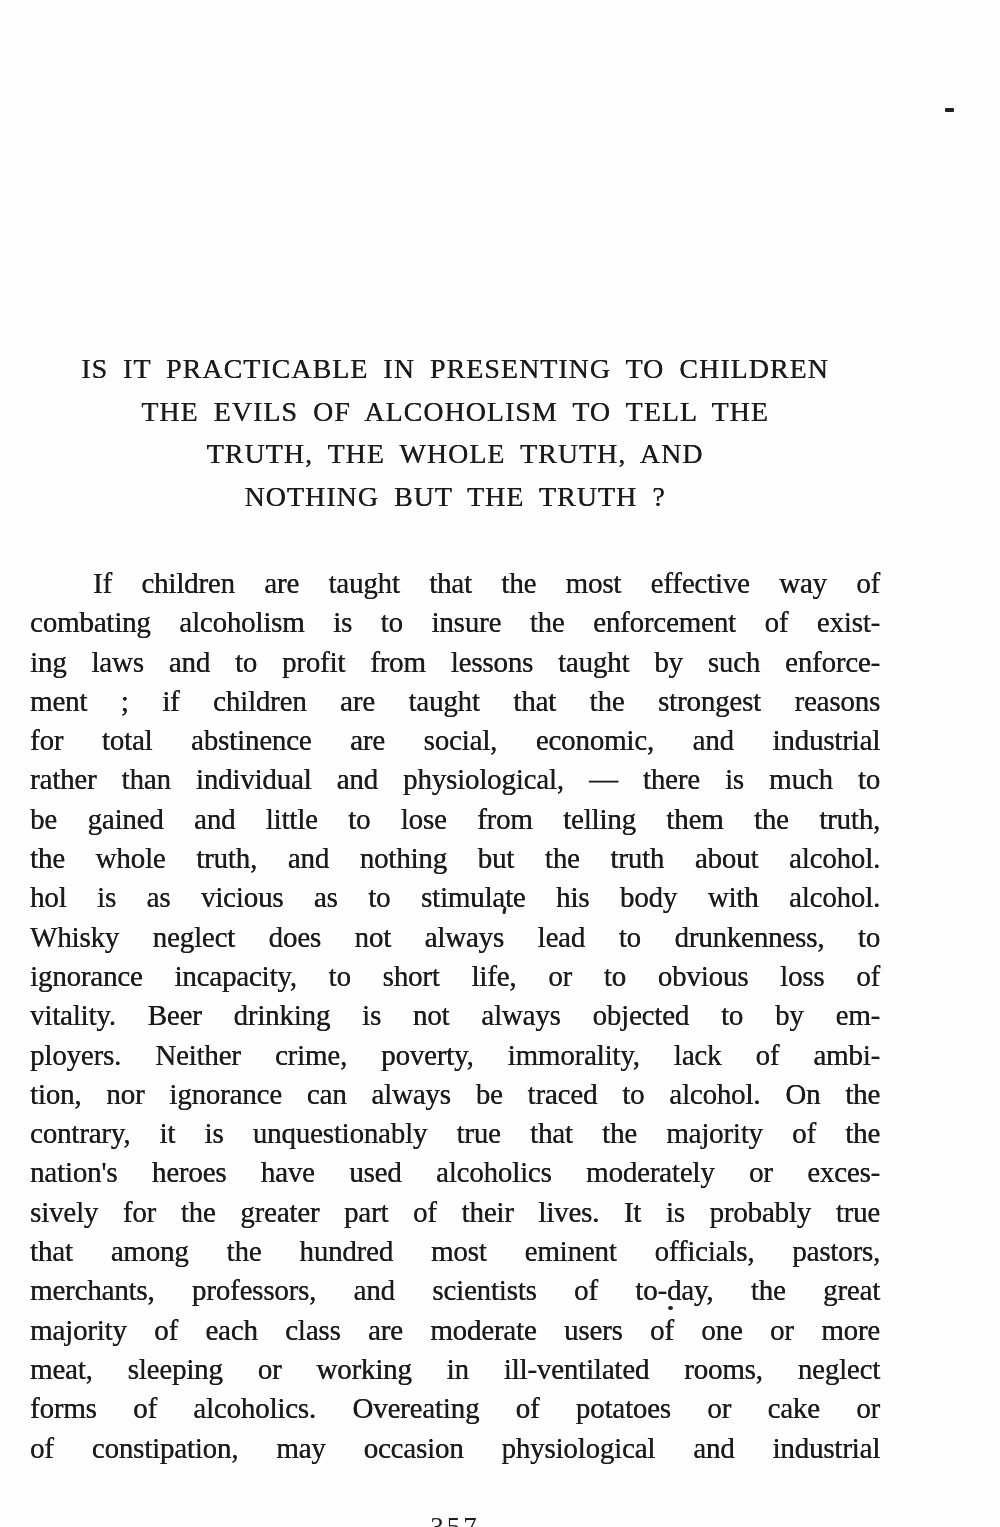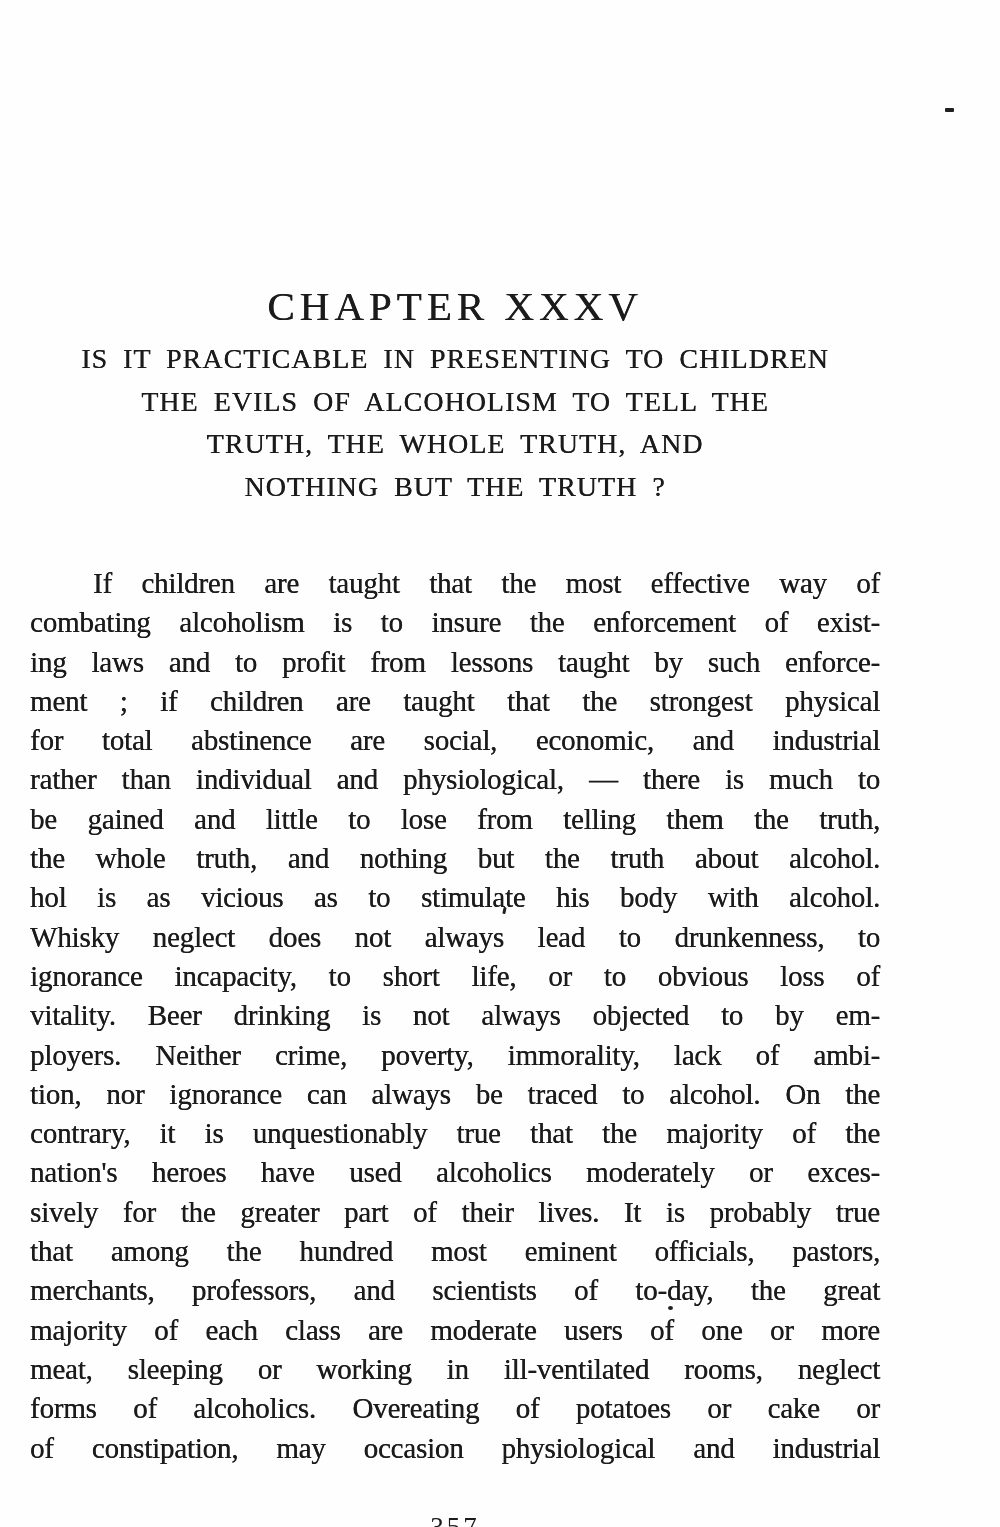--- a/index.html
+++ b/index.html
@@ -34,21 +34,21 @@
     text-align: center;
     font-size: 41px;
     font-weight: 400;
     letter-spacing: 5px;
     line-height: 44px;
     white-space: nowrap;
     text-shadow: 0.4px 0.4px 0 #2a2a2a;
   }
   .subtitle {
     position: absolute;
-    top: 338px;
+    top: 348px;
     left: 0;
     width: 100%;
     text-align: center;
     font-size: 28px;
     line-height: 42.7px;
     letter-spacing: 1px;
     word-spacing: 7px;
     text-shadow: 0.3px 0.3px 0 #2a2a2a;
   }
   .subtitle .sub-line {
@@ -108,34 +108,33 @@
     border-radius: 1px;
     transform: rotate(12deg);
   }
 </style>
 </head>
 <body>
 
 <div class="page">
   <div class="content">
 
-    <div class="chapter-heading">CHAPTER XXXV</div>
 
     <div class="subtitle">
       <div class="sub-line">IS IT PRACTICABLE IN PRESENTING TO CHILDREN</div>
       <div class="sub-line">THE EVILS OF ALCOHOLISM TO TELL THE</div>
       <div class="sub-line">TRUTH, THE WHOLE TRUTH, AND</div>
       <div class="sub-line">NOTHING BUT THE TRUTH ?</div>
     </div>
 
     <div class="body-text">
       <div class="body-line indent">If children are taught that the most effective way of</div>
       <div class="body-line">combating alcoholism is to insure the enforcement of exist-</div>
       <div class="body-line">ing laws and to profit from lessons taught by such enforce-</div>
-      <div class="body-line">ment ; if children are taught that the strongest physical</div>
+      <div class="body-line">ment ; if children are taught that the strongest reasons</div>
       <div class="body-line">for total abstinence are social, economic, and industrial</div>
       <div class="body-line">rather than individual and physiological, — there is much to</div>
       <div class="body-line">be gained and little to lose from telling them the truth,</div>
       <div class="body-line">the whole truth, and nothing but the truth about alcohol.</div>
       <div class="body-line">hol is as vicious as to stimulate his body with alcohol.</div>
       <div class="body-line">Whisky neglect does not always lead to drunkenness, to</div>
       <div class="body-line">ignorance incapacity, to short life, or to obvious loss of</div>
       <div class="body-line">vitality. Beer drinking is not always objected to by em-</div>
       <div class="body-line">ployers. Neither crime, poverty, immorality, lack of ambi-</div>
       <div class="body-line">tion, nor ignorance can always be traced to alcohol. On the</div>

